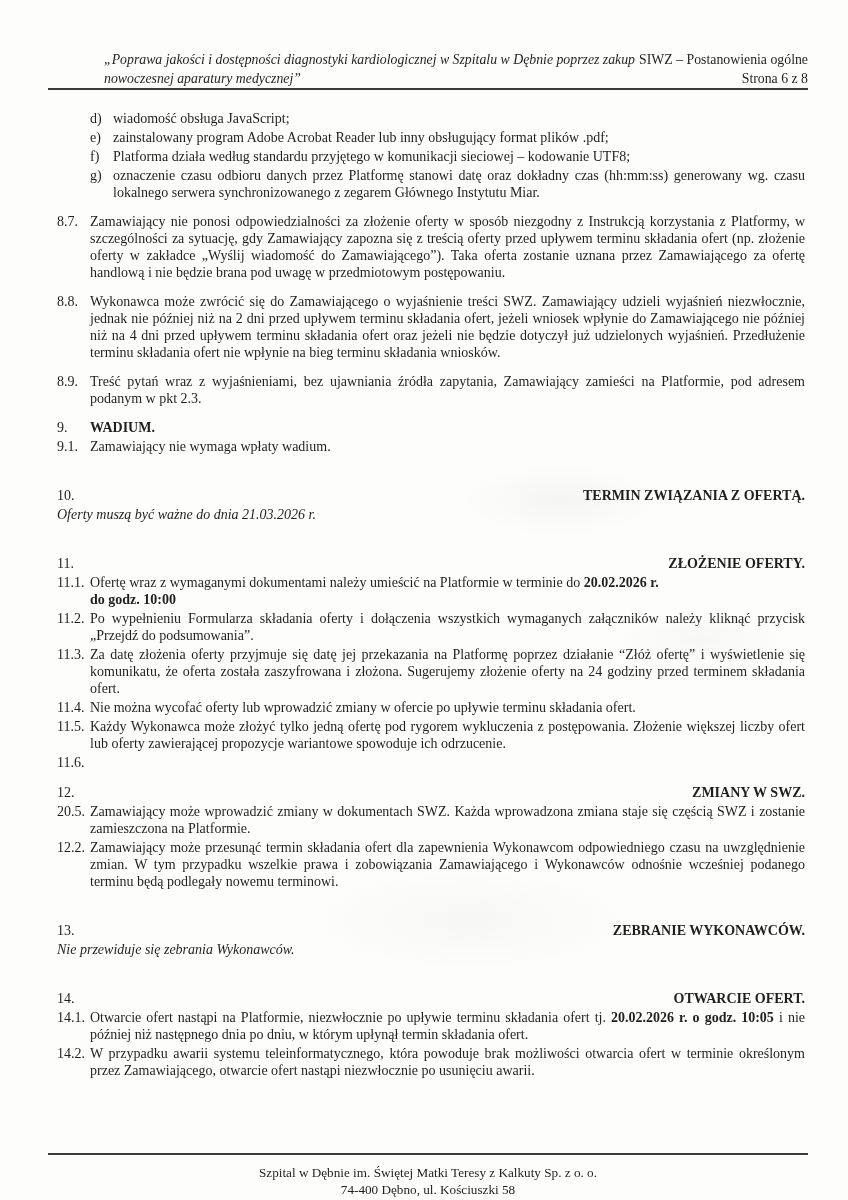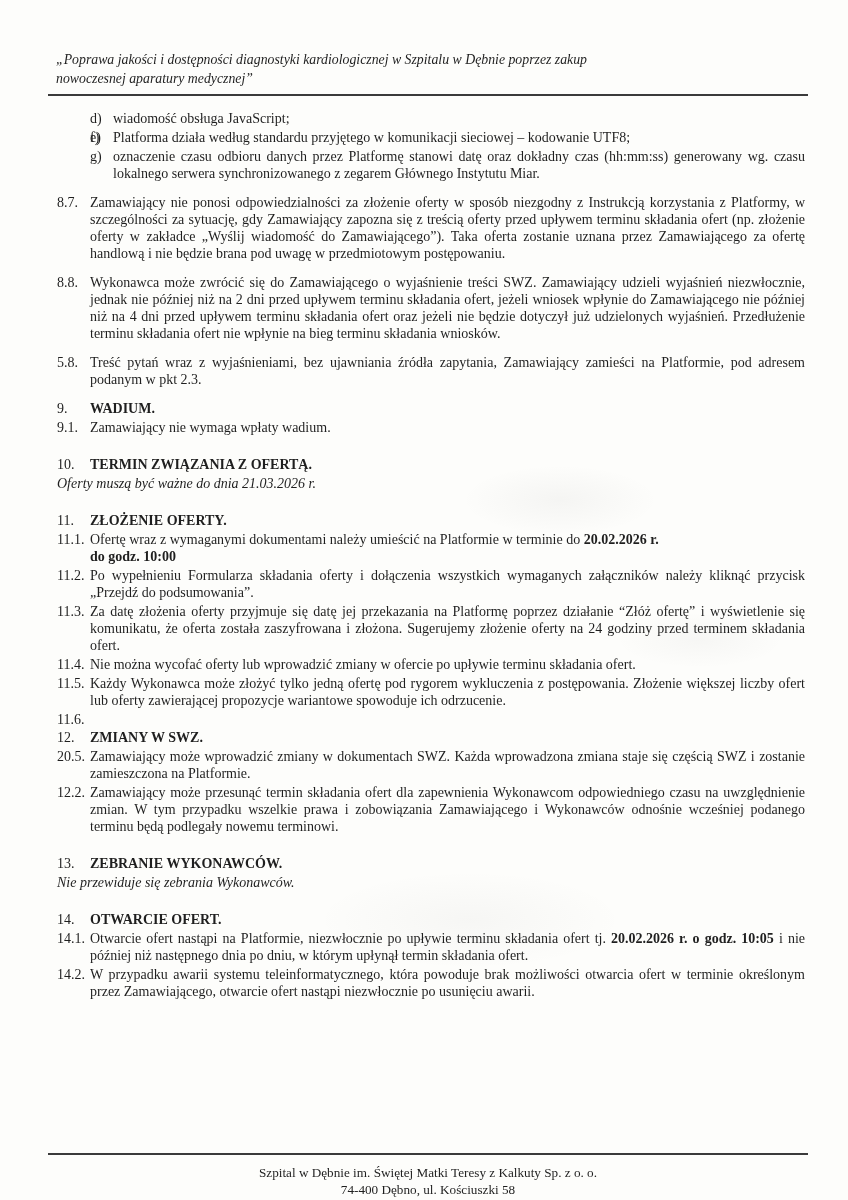--- a/index.html
+++ b/index.html
@@ -26,21 +26,21 @@
   .header {
     position: absolute;
     top: 50px;
     left: 48px;
     right: 40px;
   }
   .header-row {
     display: flex;
     justify-content: space-between;
     align-items: flex-start;
-    padding-bottom: 6px;
+    margin-left: 48px;
   }
   .header-title {
     width: 572px;
     font-style: italic;
     font-size: 13.8px;
     line-height: 19px;
     padding-left: 8px;
   }
   .header-right {
     flex: 1;
@@ -72,21 +72,21 @@
     left: 0;
     top: 0;
   }
   .block.numbered { padding-left: 33px; }
   .block.heading  { padding-left: 33px; text-align: left; margin-top: 12px; }
   .block.heading .txt { font-weight: bold; }
   .block.lettered { padding-left: 56px; }
   .block.lettered .marker { left: 33px; }
   .block.plain { padding-left: 0; font-style: italic; }
   .block.spaced { margin-top: 12px; }
-  .block.heading.spaced { margin-top: 20px; }
+  .block.heading.spaced { margin-top: 32px; text-align: right; }
   .b  { font-weight: bold; }
   .nw { white-space: nowrap; }
 
   
   .footer {
     position: absolute;
     left: 48px;
     right: 40px;
     top: 1112px;
     text-align: center;
@@ -97,32 +97,36 @@
   .footer .rule { margin-bottom: 9px; }
 </style>
 </head>
 <body>
 
 <div class="page">
 
   <div class="header">
     <div class="header-row">
       <div class="header-title">„Poprawa jakości i dostępności diagnostyki kardiologicznej w Szpitalu w Dębnie poprzez zakup nowoczesnej aparatury medycznej”</div>
+      <div class="header-right">
+        <div>SIWZ – Postanowienia ogólne</div>
+        <div>Strona 6 z 8</div>
+      </div>
     </div>
     <div class="rule"></div>
   </div>
 
   <div class="content" id="doc-body">
       <div class="block lettered"><span class="marker">d)</span><span class="txt"><span class="">wiadomość obsługa JavaScript;</span></span></div>
-      <div class="block lettered"><span class="marker">e)</span></div>
+      <div class="block lettered"><span class="marker">e)</span><span class="txt"><span class="">zainstalowany program Adobe Acrobat Reader lub inny obsługujący format plików .pdf;</span></span></div>
       <div class="block lettered"><span class="marker">f)</span><span class="txt"><span class="">Platforma działa według standardu przyjętego w komunikacji sieciowej – kodowanie UTF8;</span></span></div>
       <div class="block lettered"><span class="marker">g)</span><span class="txt"><span class="">oznaczenie czasu odbioru danych przez Platformę stanowi datę oraz dokładny czas (hh:mm:ss) generowany wg. czasu lokalnego serwera synchronizowanego z zegarem Głównego Instytutu Miar.</span></span></div>
       <div class="block numbered spaced"><span class="marker">8.7.</span><span class="txt"><span class="">Zamawiający nie ponosi odpowiedzialności za złożenie oferty w sposób niezgodny z Instrukcją korzystania z Platformy, w szczególności za sytuację, gdy Zamawiający zapozna się z treścią oferty przed upływem terminu składania ofert (np. złożenie oferty w zakładce „Wyślij wiadomość do Zamawiającego”). Taka oferta zostanie uznana przez Zamawiającego za ofertę handlową i nie będzie brana pod uwagę w przedmiotowym postępowaniu.</span></span></div>
       <div class="block numbered spaced"><span class="marker">8.8.</span><span class="txt"><span class="">Wykonawca może zwrócić się do Zamawiającego o wyjaśnienie treści SWZ. Zamawiający udzieli wyjaśnień niezwłocznie, jednak nie później niż na 2 dni przed upływem terminu składania ofert, jeżeli wniosek wpłynie do Zamawiającego nie później niż na 4 dni przed upływem terminu składania ofert oraz jeżeli nie będzie dotyczył już udzielonych wyjaśnień. Przedłużenie terminu składania ofert nie wpłynie na bieg terminu składania wniosków.</span></span></div>
-      <div class="block numbered spaced"><span class="marker">5.8.</span><span class="txt"><span class="">Treść pytań wraz z wyjaśnieniami, bez ujawniania źródła zapytania, Zamawiający zamieści na Platformie, pod adresem podanym w pkt 2.3.</span></span></div>
+      <div class="block numbered spaced"><span class="marker">8.9.</span><span class="txt"><span class="">Treść pytań wraz z wyjaśnieniami, bez ujawniania źródła zapytania, Zamawiający zamieści na Platformie, pod adresem podanym w pkt 2.3.</span></span></div>
       <div class="block heading"><span class="marker">9.</span><span class="txt"><span class="b">WADIUM.</span></span></div>
       <div class="block numbered"><span class="marker">9.1.</span><span class="txt"><span class="">Zamawiający nie wymaga wpłaty wadium.</span></span></div>
       <div class="block heading spaced"><span class="marker">10.</span><span class="txt"><span class="b">TERMIN ZWIĄZANIA Z OFERTĄ.</span></span></div>
       <div class="block plain"><span class="txt"><span class="">Oferty muszą być ważne do dnia 21.03.2026 r.</span></span></div>
       <div class="block heading spaced"><span class="marker">11.</span><span class="txt"><span class="b">ZŁOŻENIE OFERTY.</span></span></div>
       <div class="block numbered"><span class="marker">11.1.</span><span class="txt"><span class="">Ofertę wraz z wymaganymi dokumentami należy umieścić na Platformie w terminie do </span><span class="b nw">20.02.2026 r.</span><br><span class="b nw">do godz. 10:00</span></span></div>
       <div class="block numbered"><span class="marker">11.2.</span><span class="txt"><span class="">Po wypełnieniu Formularza składania oferty i dołączenia wszystkich wymaganych załączników należy kliknąć przycisk „Przejdź do podsumowania”.</span></span></div>
       <div class="block numbered"><span class="marker">11.3.</span><span class="txt"><span class="">Za datę złożenia oferty przyjmuje się datę jej przekazania na Platformę poprzez działanie “Złóż ofertę” i wyświetlenie się komunikatu, że oferta została zaszyfrowana i złożona. Sugerujemy złożenie oferty na 24 godziny przed terminem składania ofert.</span></span></div>
       <div class="block numbered"><span class="marker">11.4.</span><span class="txt"><span class="">Nie można wycofać oferty lub wprowadzić zmiany w ofercie po upływie terminu składania ofert.</span></span></div>
       <div class="block numbered"><span class="marker">11.5.</span><span class="txt"><span class="">Każdy Wykonawca może złożyć tylko jedną ofertę pod rygorem wykluczenia z postępowania. Złożenie większej liczby ofert lub oferty zawierającej propozycje wariantowe spowoduje ich odrzucenie.</span></span></div>

